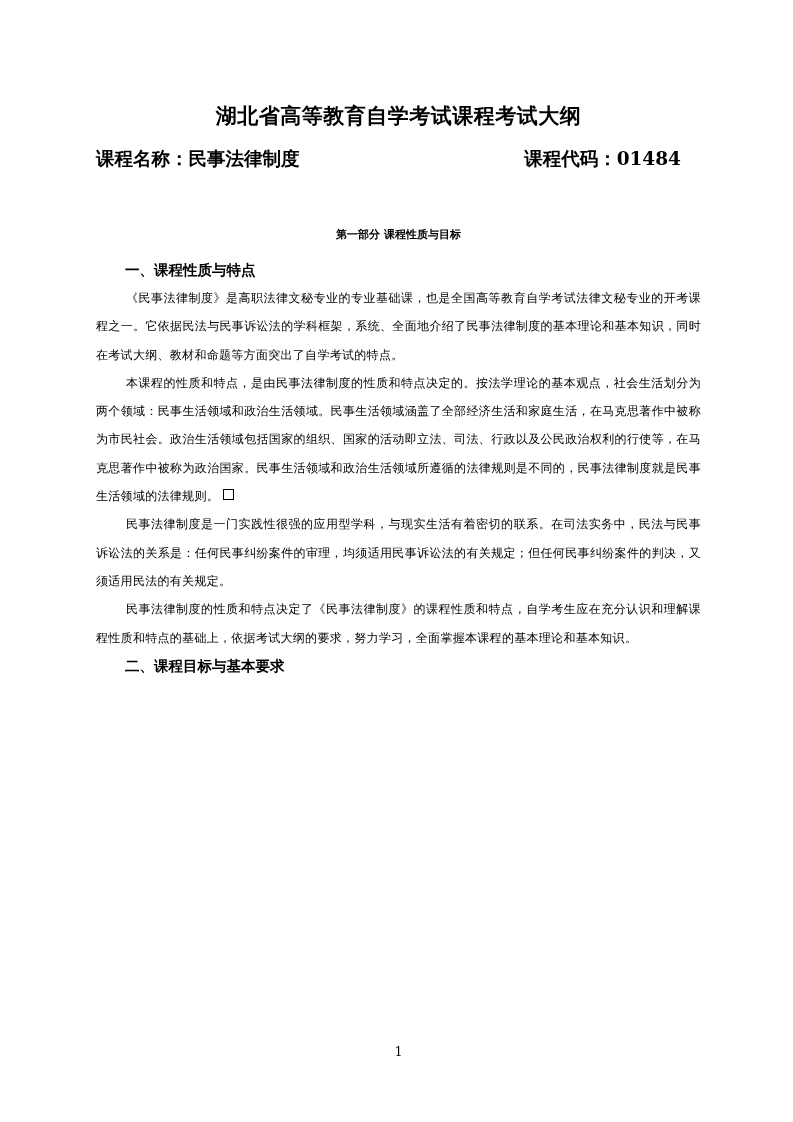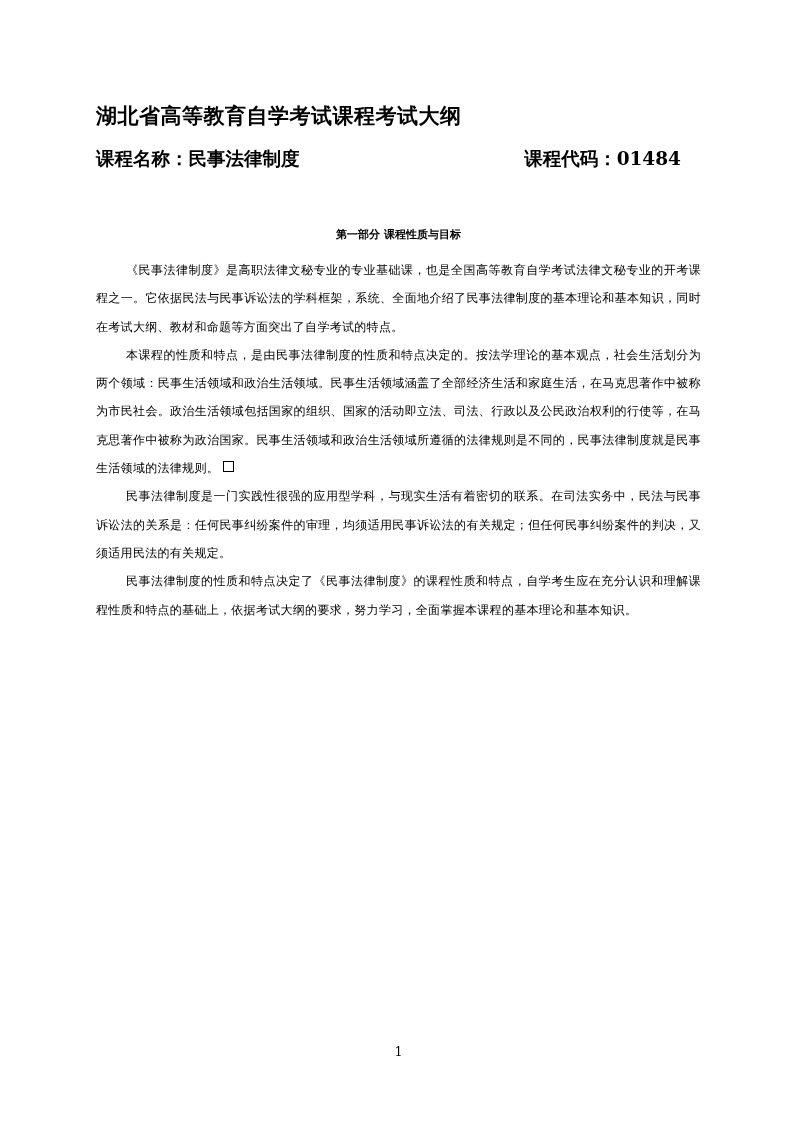--- a/index.html
+++ b/index.html
@@ -1,19 +1,19 @@
 <!DOCTYPE html>
 <html><head>
 <meta charset="utf-8">
 <style>
   html, body { margin: 0; padding: 0; background: #ffffff; }
   body { width: 793px; height: 1122px; position: relative; overflow: hidden;
          font-family: "DejaVu Serif", "Liberation Serif", serif; color: #000; }
   .page { position: absolute; left: 96px; top: 0; width: 605px; }
-  .title { position: absolute; left: 0; width: 605px; top: 102px; text-align: left;
+  .title { position: absolute; left: 0; width: 605px; top: 102px; text-align: center;
            font-size: 21px; font-weight: bold; letter-spacing: 0.5px; }
   .course-row { position: absolute; left: 0; width: 585px; top: 146px; font-size: 18.5px; font-weight: bold;
                 display: flex; justify-content: space-between; }
   .part-title { position: absolute; left: 0; width: 605px; top: 227px; text-align: center;
                 font-size: 11px; font-weight: bold; }
   .content { position: absolute; left: 0; top: 256px; width: 605px; }
   .sec-heading { font-size: 14.5px; font-weight: bold; text-indent: 29px; height: 28px; line-height: 28px; margin: 0; }
   .para { font-size: 12px; line-height: 28.3px; text-indent: 30px; margin: 0; text-align: justify; letter-spacing: 0.3px; }
   .box-glyph { display: inline-block; width: 9px; height: 9px; border: 1.2px solid #000; margin-left: 4px; vertical-align: 0px; }
   .page-number { position: absolute; left: 0; width: 605px; top: 1045px; text-align: center; font-size: 12px; }
@@ -25,20 +25,22 @@
   <div class="title">湖北省高等教育自学考试课程考试大纲</div>
 
   <div class="course-row">
     <span>课程名称：民事法律制度</span>
     <span>课程代码：01484</span>
   </div>
 
   <div class="part-title">第一部分  课程性质与目标</div>
 
   <div class="content">
+    <p class="sec-heading">一、课程性质与特点</p>
     <p class="para">《民事法律制度》是高职法律文秘专业的专业基础课，也是全国高等教育自学考试法律文秘专业的开考课程之一。它依据民法与民事诉讼法的学科框架，系统、全面地介绍了民事法律制度的基本理论和基本知识，同时在考试大纲、教材和命题等方面突出了自学考试的特点。</p>
     <p class="para"><span>本课程的性质和特点，是由民事法律制度的性质和特点决定的。按法学理论的基本观点，社会生活划分为两个领域：民事生活领域和政治生活领域。民事生活领域涵盖了全部经济生活和家庭生活，在马克思著作中被称为市民社会。政治生活领域包括国家的组织、国家的活动即立法、司法、行政以及公民政治权利的行使等，在马克思著作中被称为政治国家。民事生活领域和政治生活领域所遵循的法律规则是不同的，民事法律制度就是民事生活领域的法律规则。</span><span class="box-glyph"></span></p>
     <p class="para">民事法律制度是一门实践性很强的应用型学科，与现实生活有着密切的联系。在司法实务中，民法与民事诉讼法的关系是：任何民事纠纷案件的审理，均须适用民事诉讼法的有关规定；但任何民事纠纷案件的判决，又须适用民法的有关规定。</p>
     <p class="para">民事法律制度的性质和特点决定了《民事法律制度》的课程性质和特点，自学考生应在充分认识和理解课程性质和特点的基础上，依据考试大纲的要求，努力学习，全面掌握本课程的基本理论和基本知识。</p>
+    <p class="sec-heading">二、课程目标与基本要求</p>
   </div>
 
   <div class="page-number">1</div>
 </div>
 
 </body></html>

